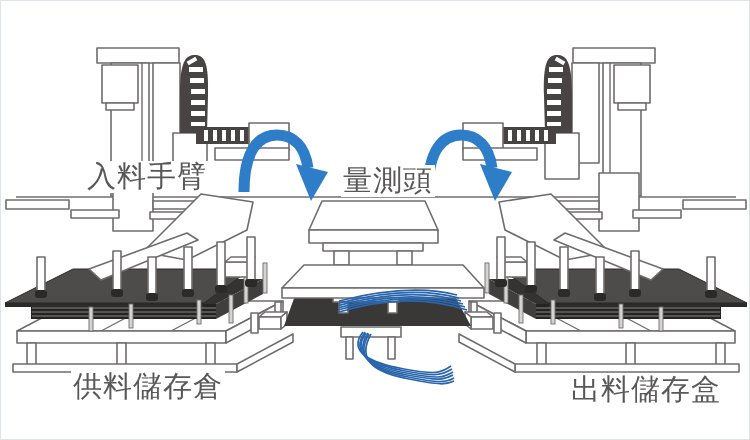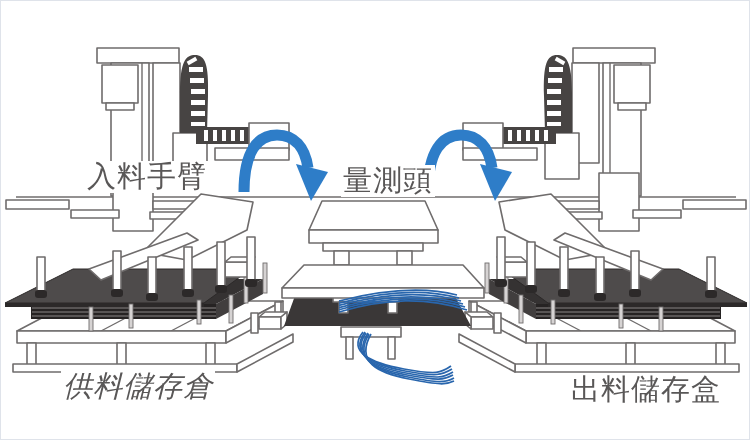--- a/index.html
+++ b/index.html
@@ -25,21 +25,21 @@
   .arrow{fill:var(--arrow_blue,#2e7dc8);stroke:none;}
   .arrow-stroke{fill:none;stroke:var(--arrow_blue,#2e7dc8);stroke-width:11;}
   .cable{fill:none;stroke:var(--cable_blue,#2966ad);stroke-width:1.7;}
   .label{
     position:absolute;font-size:29px;letter-spacing:1px;line-height:1.1;
     color:var(--label_text,#595757);white-space:nowrap;background:#fff;padding:0 2px;
   }
   .lbl-infeed-arm{left:84px;top:160px;}
   .lbl-measuring-head{left:324px;top:164px;margin-left:16px;}
   .lbl-outfeed-arm{left:580px;top:162px;}
-  .lbl-supply-magazine{left:60px;top:370px;font-style:italic;}
+  .lbl-supply-magazine{left:70px;top:370px;}
   .lbl-outfeed-magazine{left:568px;top:373px;}
 </style>
 </head>
 <body>
 
 <div class="stage">
   <svg width="750" height="440" viewBox="0 0 750 440">
     <defs>
 
       <g id="g-tower">

